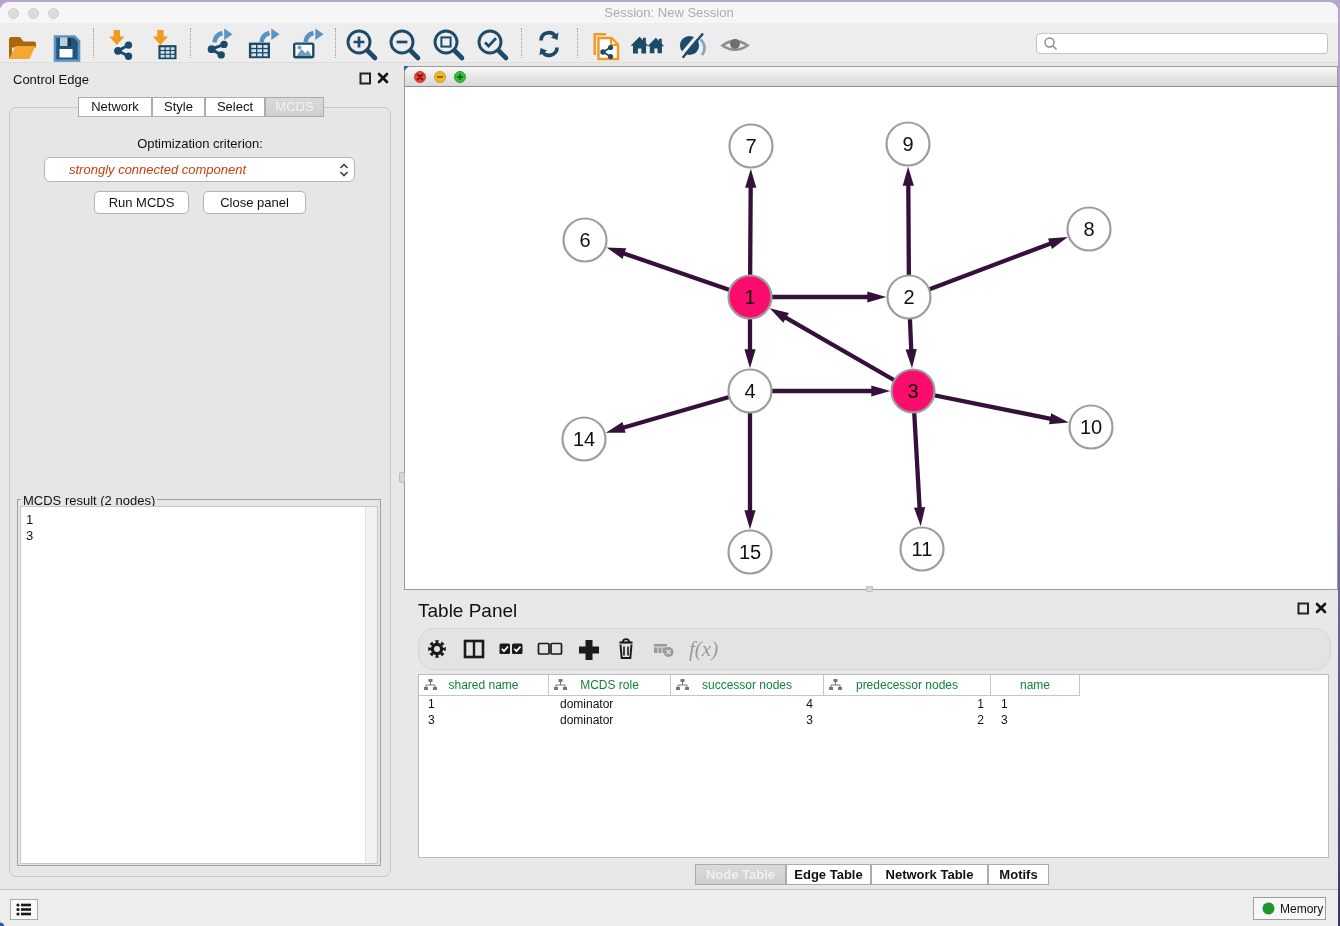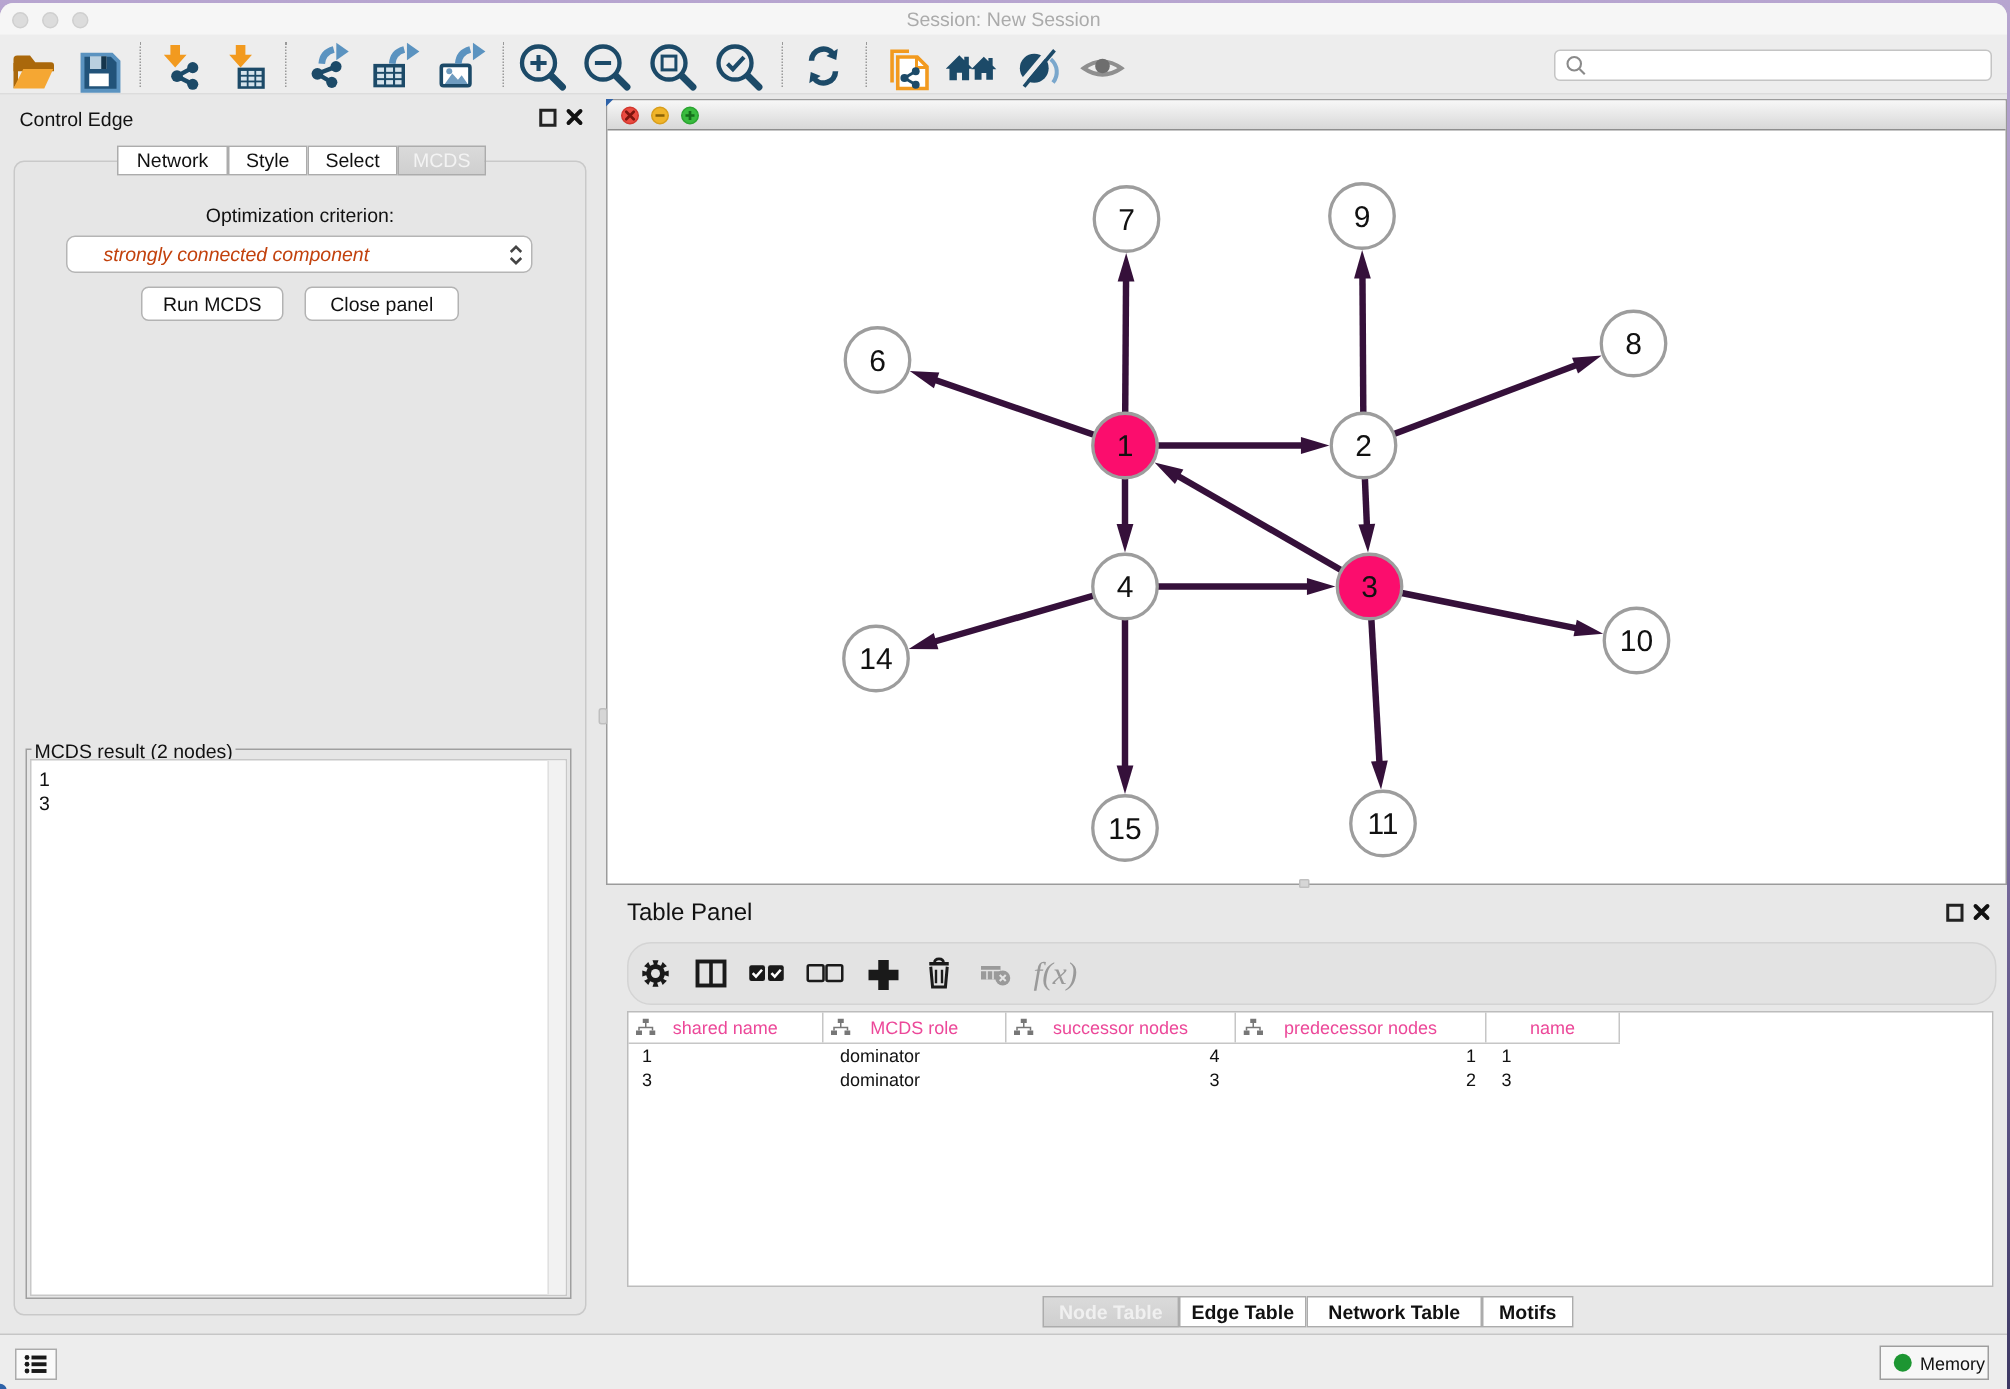--- a/index.html
+++ b/index.html
@@ -25,24 +25,24 @@
 #grouplab { position:absolute; left:21px; top:491px; background:#e6e6e6; font-size:13px; color:#111; padding:0 2px; }
 #resultarea { position:absolute; left:20px; top:504px; width:358px; height:358px; background:#fff; border:1px solid #c8c8c8; font-size:13px; color:#111; line-height:16px; padding:5px 0 0 5px; }
 #scrolltrack { position:absolute; left:344px; top:0px; width:12px; height:356px; background:#f2f2f2; border-left:1px solid #e0e0e0; }
 
 #netframe { position:absolute; left:404px; top:64px; width:934px; height:524px; border:1px solid #9b9b9b; background:#fff; }
 #nettitle { position:absolute; left:0; top:0; width:100%; height:20px; background:linear-gradient(#f7f7f7,#d8d8d8); border-bottom:1px solid #8e8e8e; }
 .mbtn { position:absolute; top:4px; width:12px; height:12px; border-radius:50%; }
 #netname { position:absolute; top:3px; width:100%; text-align:center; font-size:13px; font-weight:bold; color:#1a1a1a; }
 #graph { position:absolute; left:0px; top:20px; }
 
-#tphead { position:absolute; left:418px; top:598px; font-size:16px; color:#111; }
+#tphead { position:absolute; left:418px; top:598px; font-size:19px; color:#111; }
 #tptoolbar { position:absolute; left:418px; top:626px; width:913px; height:42px; background:#e3e3e3; border:1px solid #d4d4d4; border-radius:16px; }
 #tptable { position:absolute; left:418px; top:672px; width:911px; height:184px; background:#fff; border:1px solid #bcbcbc; }
-.th { position:absolute; top:0px; height:20px; border-right:1px solid #c6c6c6; font-size:12px; color:#ec4899; }
+.th { position:absolute; top:0px; height:20px; border-right:1px solid #c6c6c6; font-size:12px; color:#15803d; }
 .thlab { position:absolute; top:3px; width:100%; text-align:center; }
 .cell { position:absolute; font-size:12px; color:#111; }
 
 .btab { position:absolute; top:862px; height:21px; background:#fff; border:1px solid #acacac; font-size:13px; font-weight:bold; color:#111; text-align:center; line-height:19px; }
 .btabsel { background:linear-gradient(#dadada,#cfcfcf); color:#f0f0f0; }
 
 #statusbar { position:absolute; left:0; top:887px; width:100%; height:37px; border-top:1px solid #c6c6c6; background:#ededed; }
 #listbtn { position:absolute; left:10px; top:897px; width:28px; height:21px; background:#fafafa; border:1px solid #ababab; }
 #membtn { position:absolute; left:1253px; top:895px; width:73px; height:23px; background:#f7f7f7; border:1px solid #9e9e9e; font-size:12px; color:#111; }
 </style>

